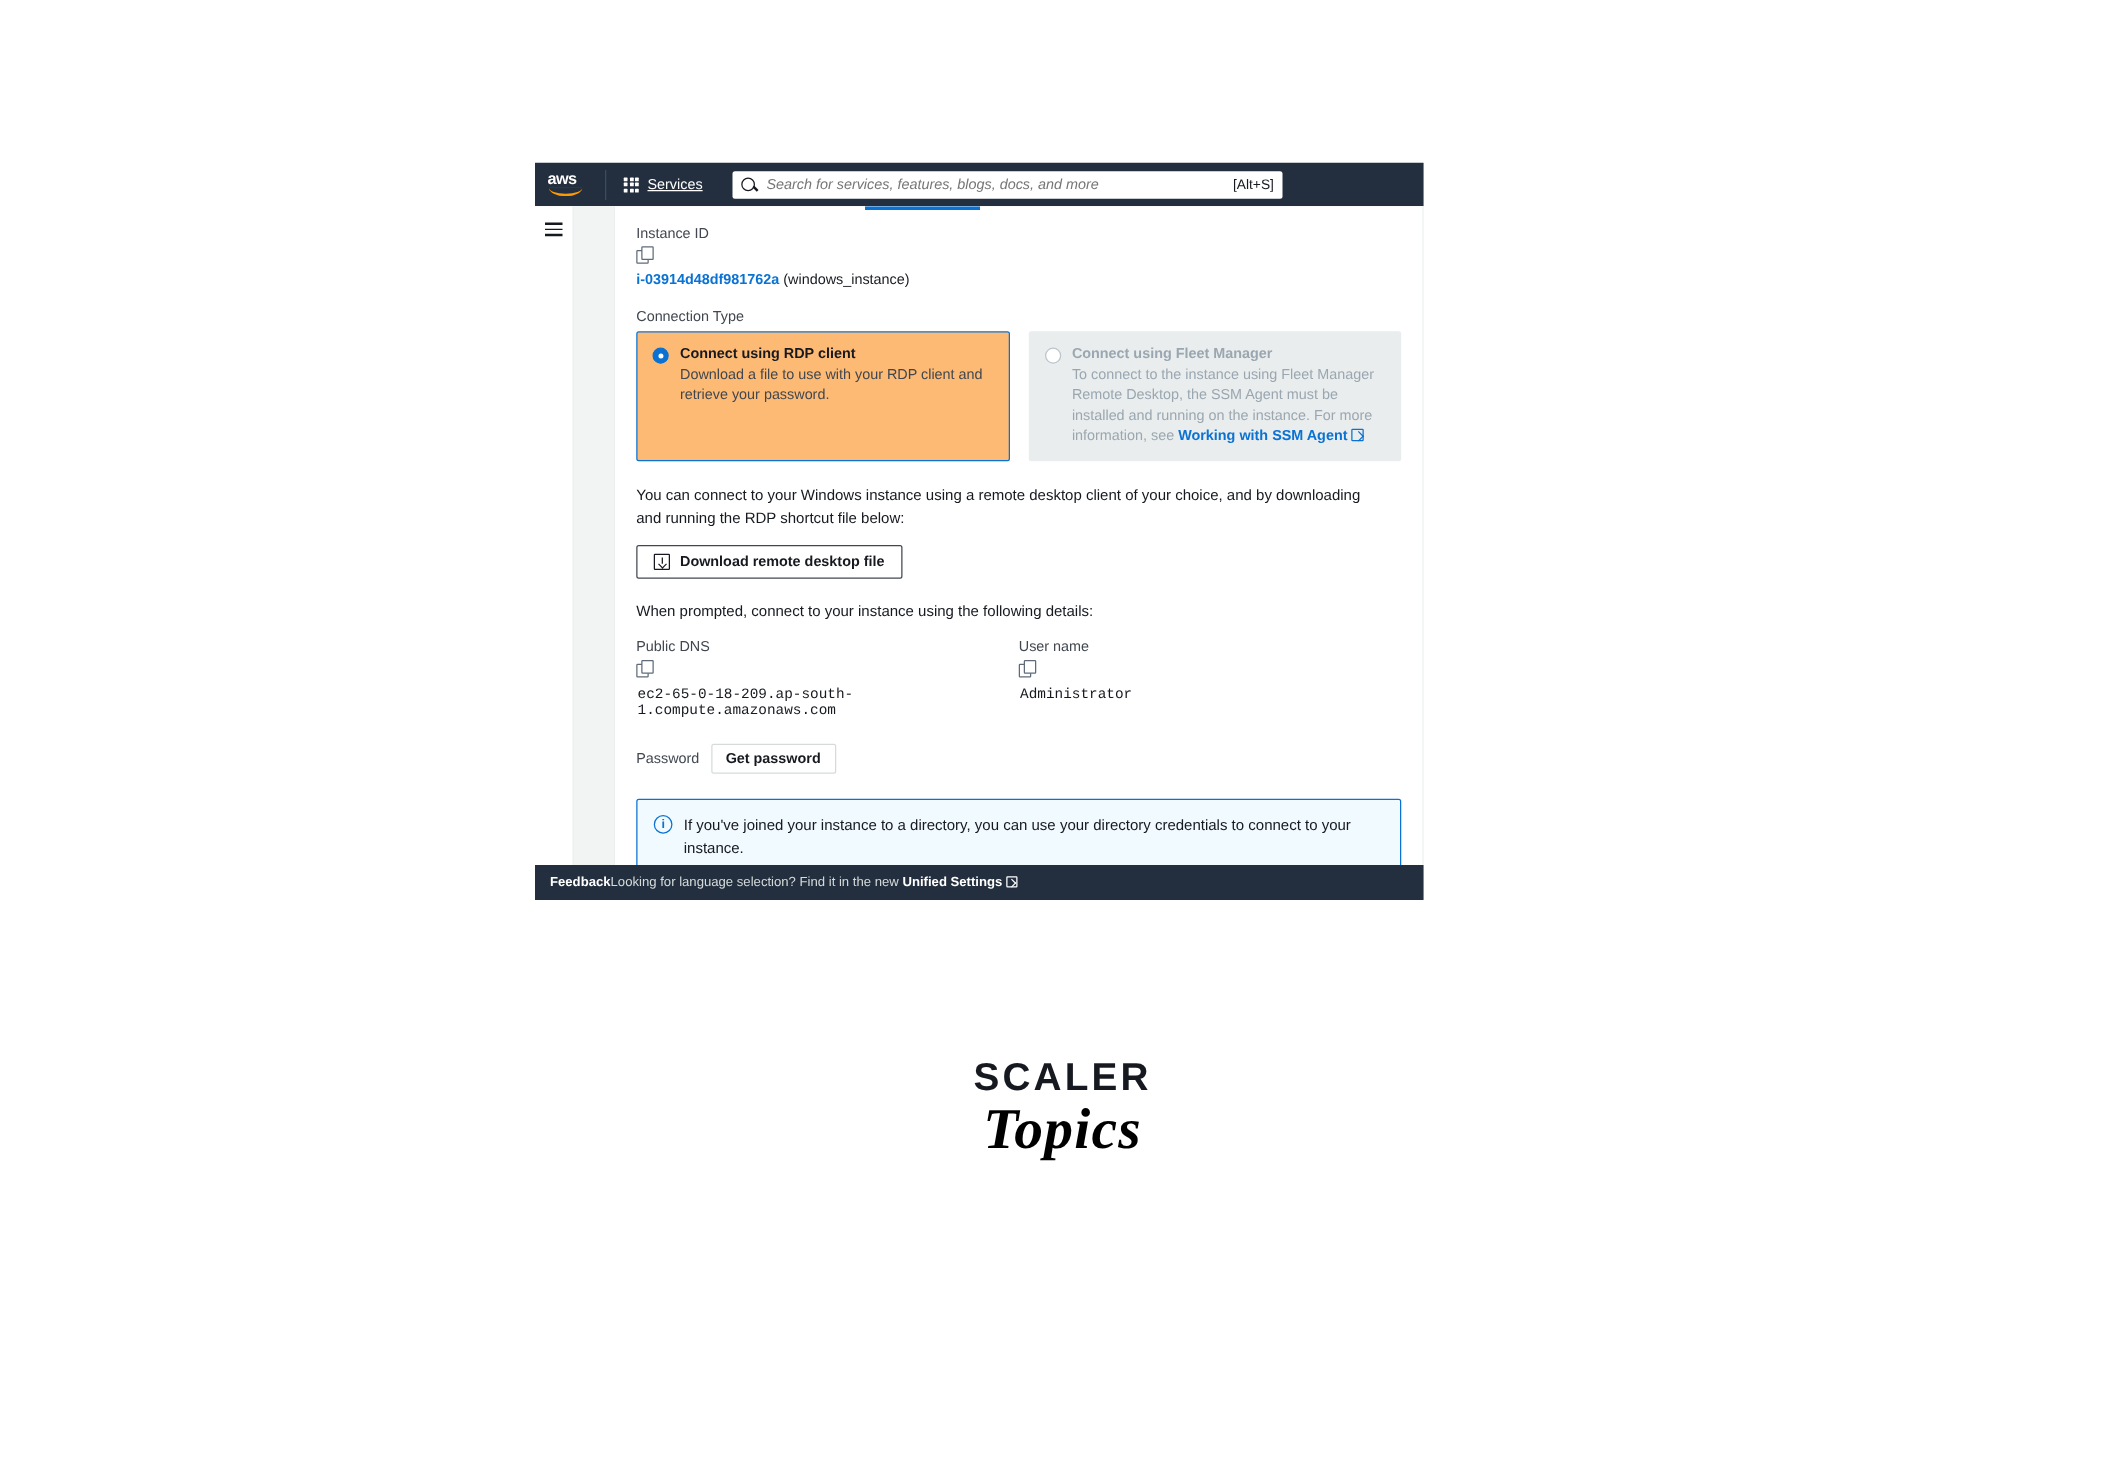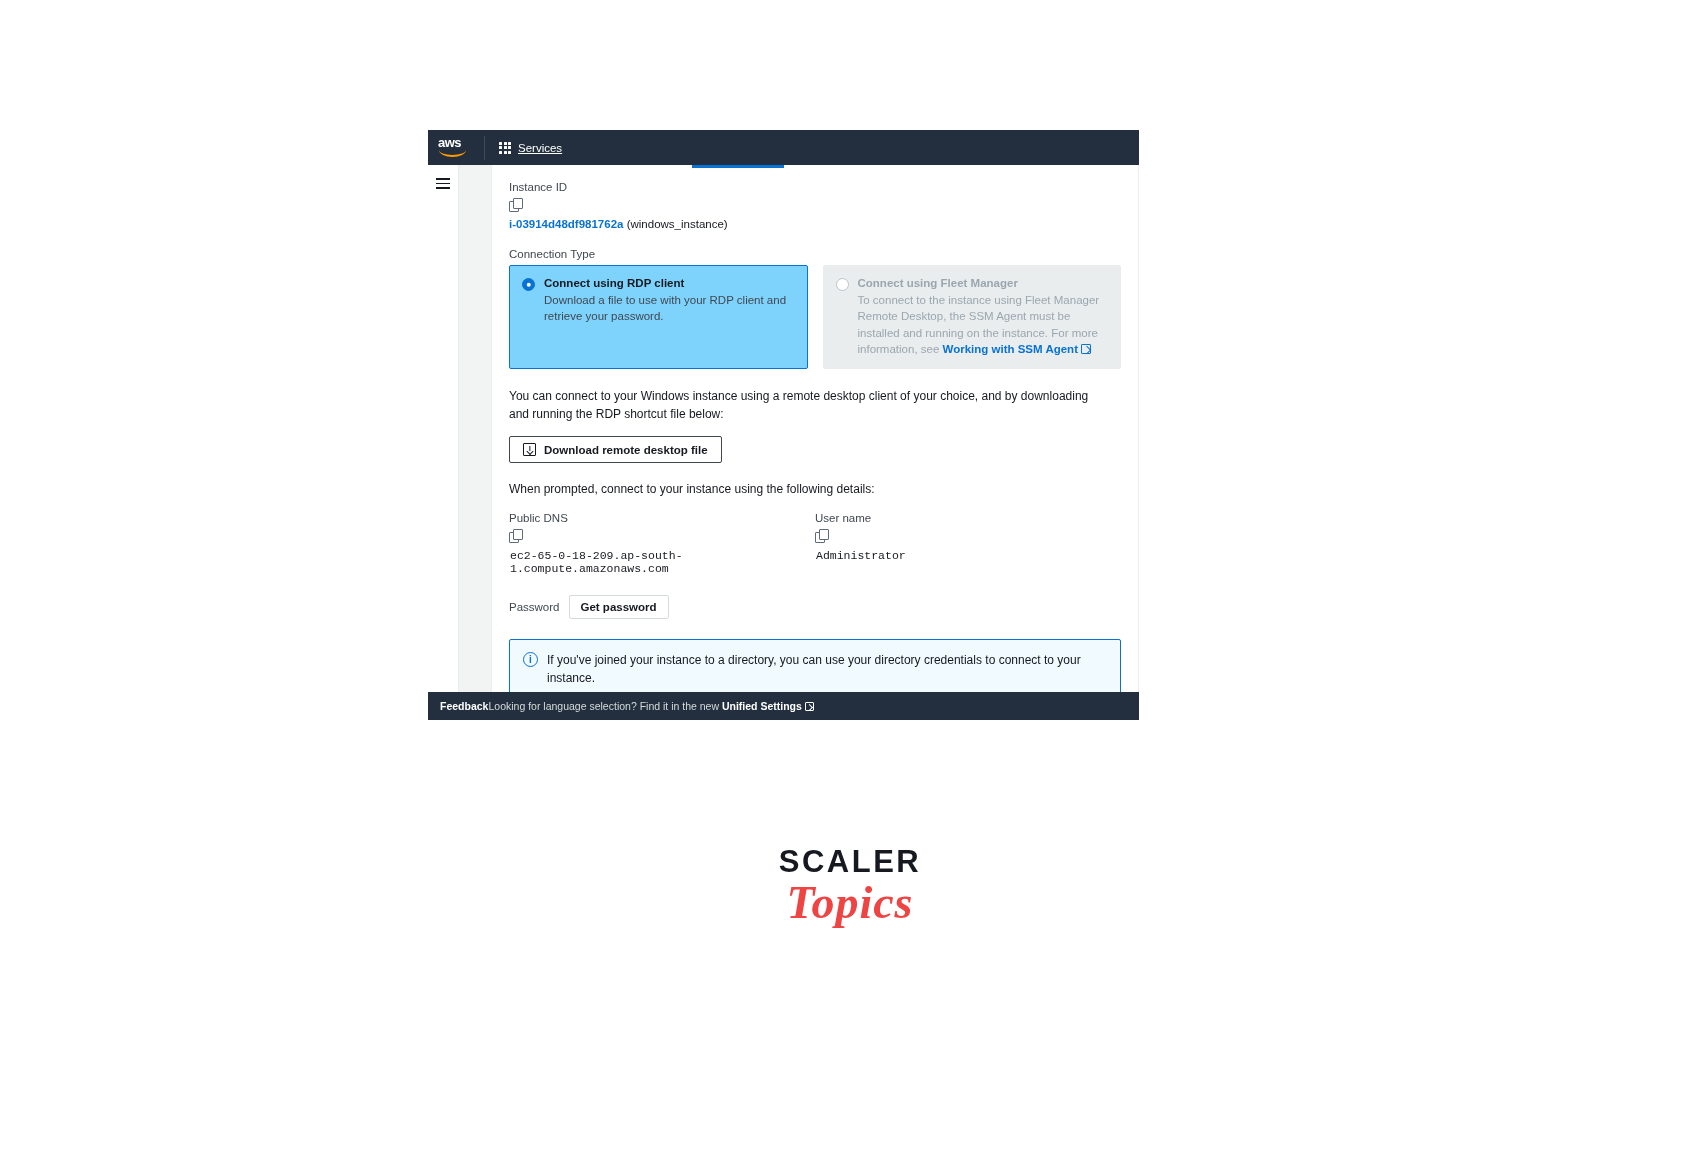--- a/index.html
+++ b/index.html
@@ -222,21 +222,21 @@
     width: 299px;
     min-height: 100px;
     border-radius: 2px;
     padding: 11px 12px;
     font-size: 11.5px;
     display: flex;
     gap: 9px;
     align-items: flex-start;
   }
   .tile.selected {
-    background: #7dd3fc;
+    background: #fdba74;
     border: 1.5px solid #0972d3;
   }
   .tile.disabled {
     background: #eaeded;
     border: 1.5px solid #eaeded;
     color: #9aa7b1;
   }
   .radio {
     width: 13px; height: 13px;
     border-radius: 50%;
@@ -461,21 +461,21 @@
     font-weight: bold;
     font-size: 31px;
     letter-spacing: 2.5px;
     color: #16191f;
   }
   .wm-topics {
     font-family: "Liberation Serif", serif;
     font-style: italic;
     font-weight: bold;
     font-size: 46px;
-    color: #ef4444;
+    color: #000000;
     margin-top: -4px;
     letter-spacing: 1px;
   }
 </style>
 </head>
 <body>
 
 <div class="window">
 
   <div class="awsnav">
@@ -490,20 +490,25 @@
           <i></i>
           <i></i>
           <i></i>
           <i></i>
           <i></i>
           <i></i>
           <i></i>
           <i></i>
       </span>
       <span>Services</span>
+    </div>
+    <div class="searchbar">
+      <span class="mag"></span>
+      <input type="text" placeholder="Search for services, features, blogs, docs, and more" style="">
+      <span class="shortcut">[Alt+S]</span>
     </div>
   </div>
 
   <div class="console-body">
 
     <div class="leftrail">
       <div class="hamburger">
         <i></i>
           <i></i>
           <i></i>

